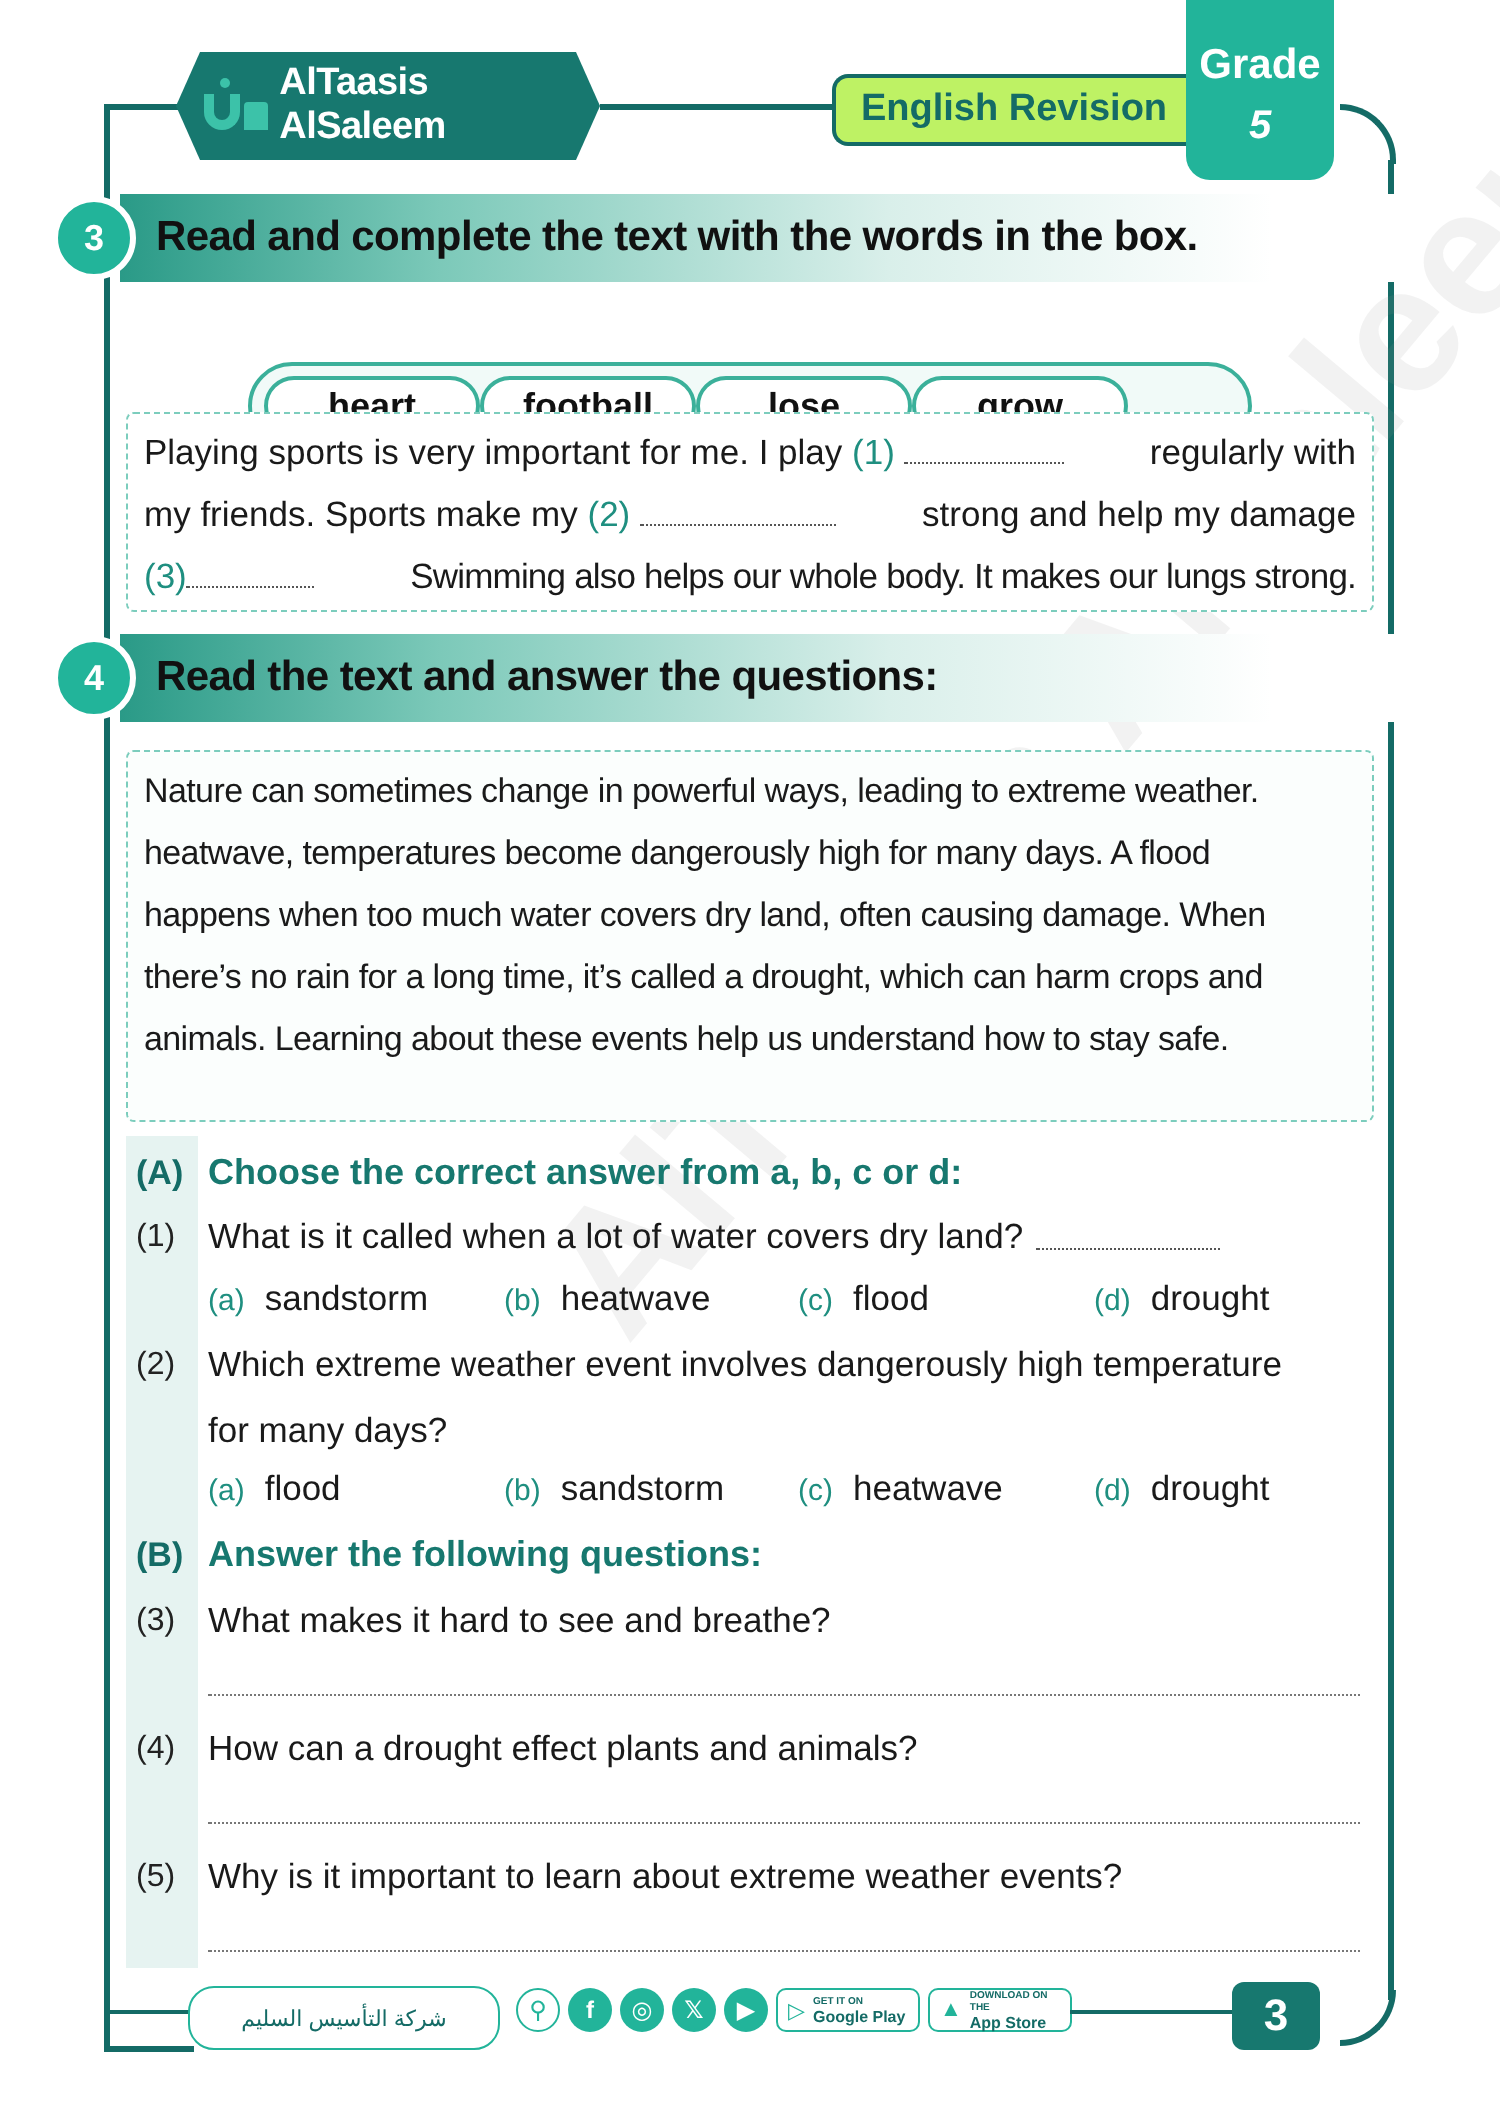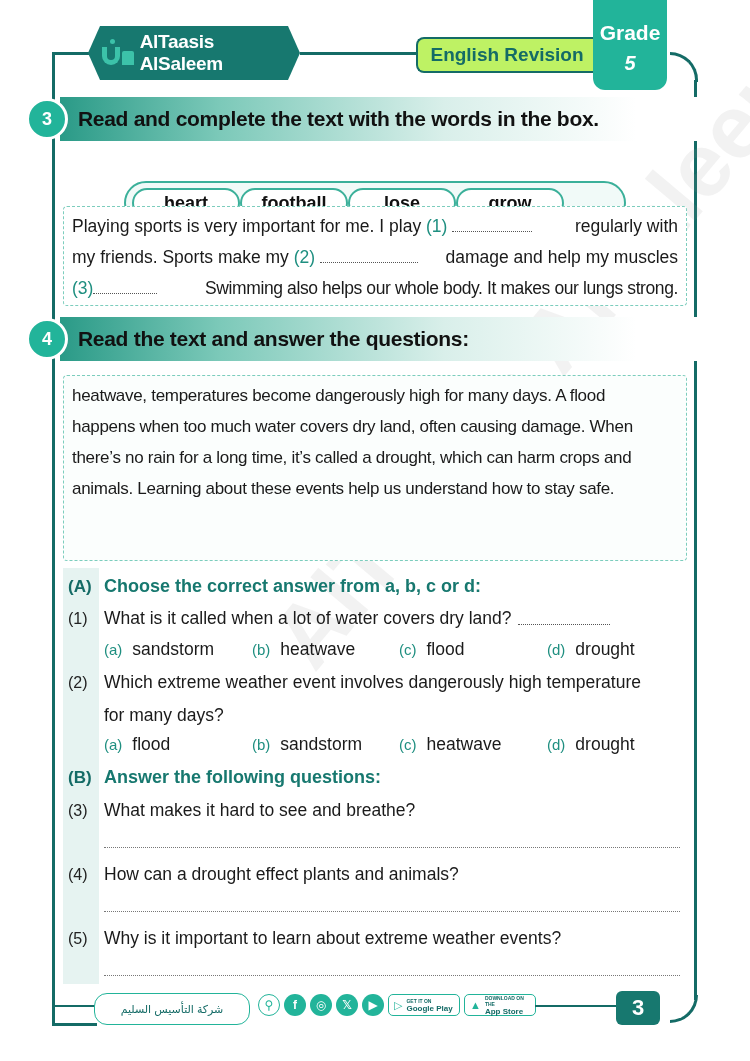--- a/index.html
+++ b/index.html
@@ -154,35 +154,36 @@
   <div class="word-pill">grow</div>
 </div>
 
 <div class="wavy-box" style="left:63px; top:206px; width:624px; height:100px;">
   <div class="para-line">
     <span><span>Playing sports is very important for me. I play</span> <span class="num-teal">(1)</span> <span class="blank" style="width:80px;"></span></span>
     <span>regularly with</span>
   </div>
   <div class="para-line">
     <span><span>my friends. Sports make my</span> <span class="num-teal">(2)</span> <span class="blank" style="width:98px;"></span></span>
-    <span>damage and help my muscles</span>
+    <span>strong and help my damage</span>
   </div>
   <div class="para-line">
     <span><span class="num-teal">(3)</span><span class="blank" style="width:64px;"></span></span>
     <span style="letter-spacing:-0.4px;">Swimming also helps our whole body. It makes our lungs strong.</span>
   </div>
 </div>
 
 <div class="section-header" style="top:317px;">
   <div class="bar"></div>
   <div class="num">4</div>
   <div class="title">Read the text and answer the questions:</div>
 </div>
 
 <div class="wavy-box filled" style="left:63px; top:375px; width:624px; height:186px; font-size:17px; letter-spacing:-0.3px;">
+  <div class="para-line">Nature can sometimes change in powerful ways, leading to extreme weather.</div>
   <div class="para-line">heatwave, temperatures become dangerously high for many days. A flood</div>
   <div class="para-line">happens when too much water covers dry land, often causing damage. When</div>
   <div class="para-line">there’s no rain for a long time, it’s called a drought, which can harm crops and</div>
   <div class="para-line">animals. Learning about these events help us understand how to stay safe.</div>
 </div>
 
 <div class="q-strip"></div>
 
 <div class="q-row sub-head" style="top:576px;">
   <span class="q-num">(A)</span>

